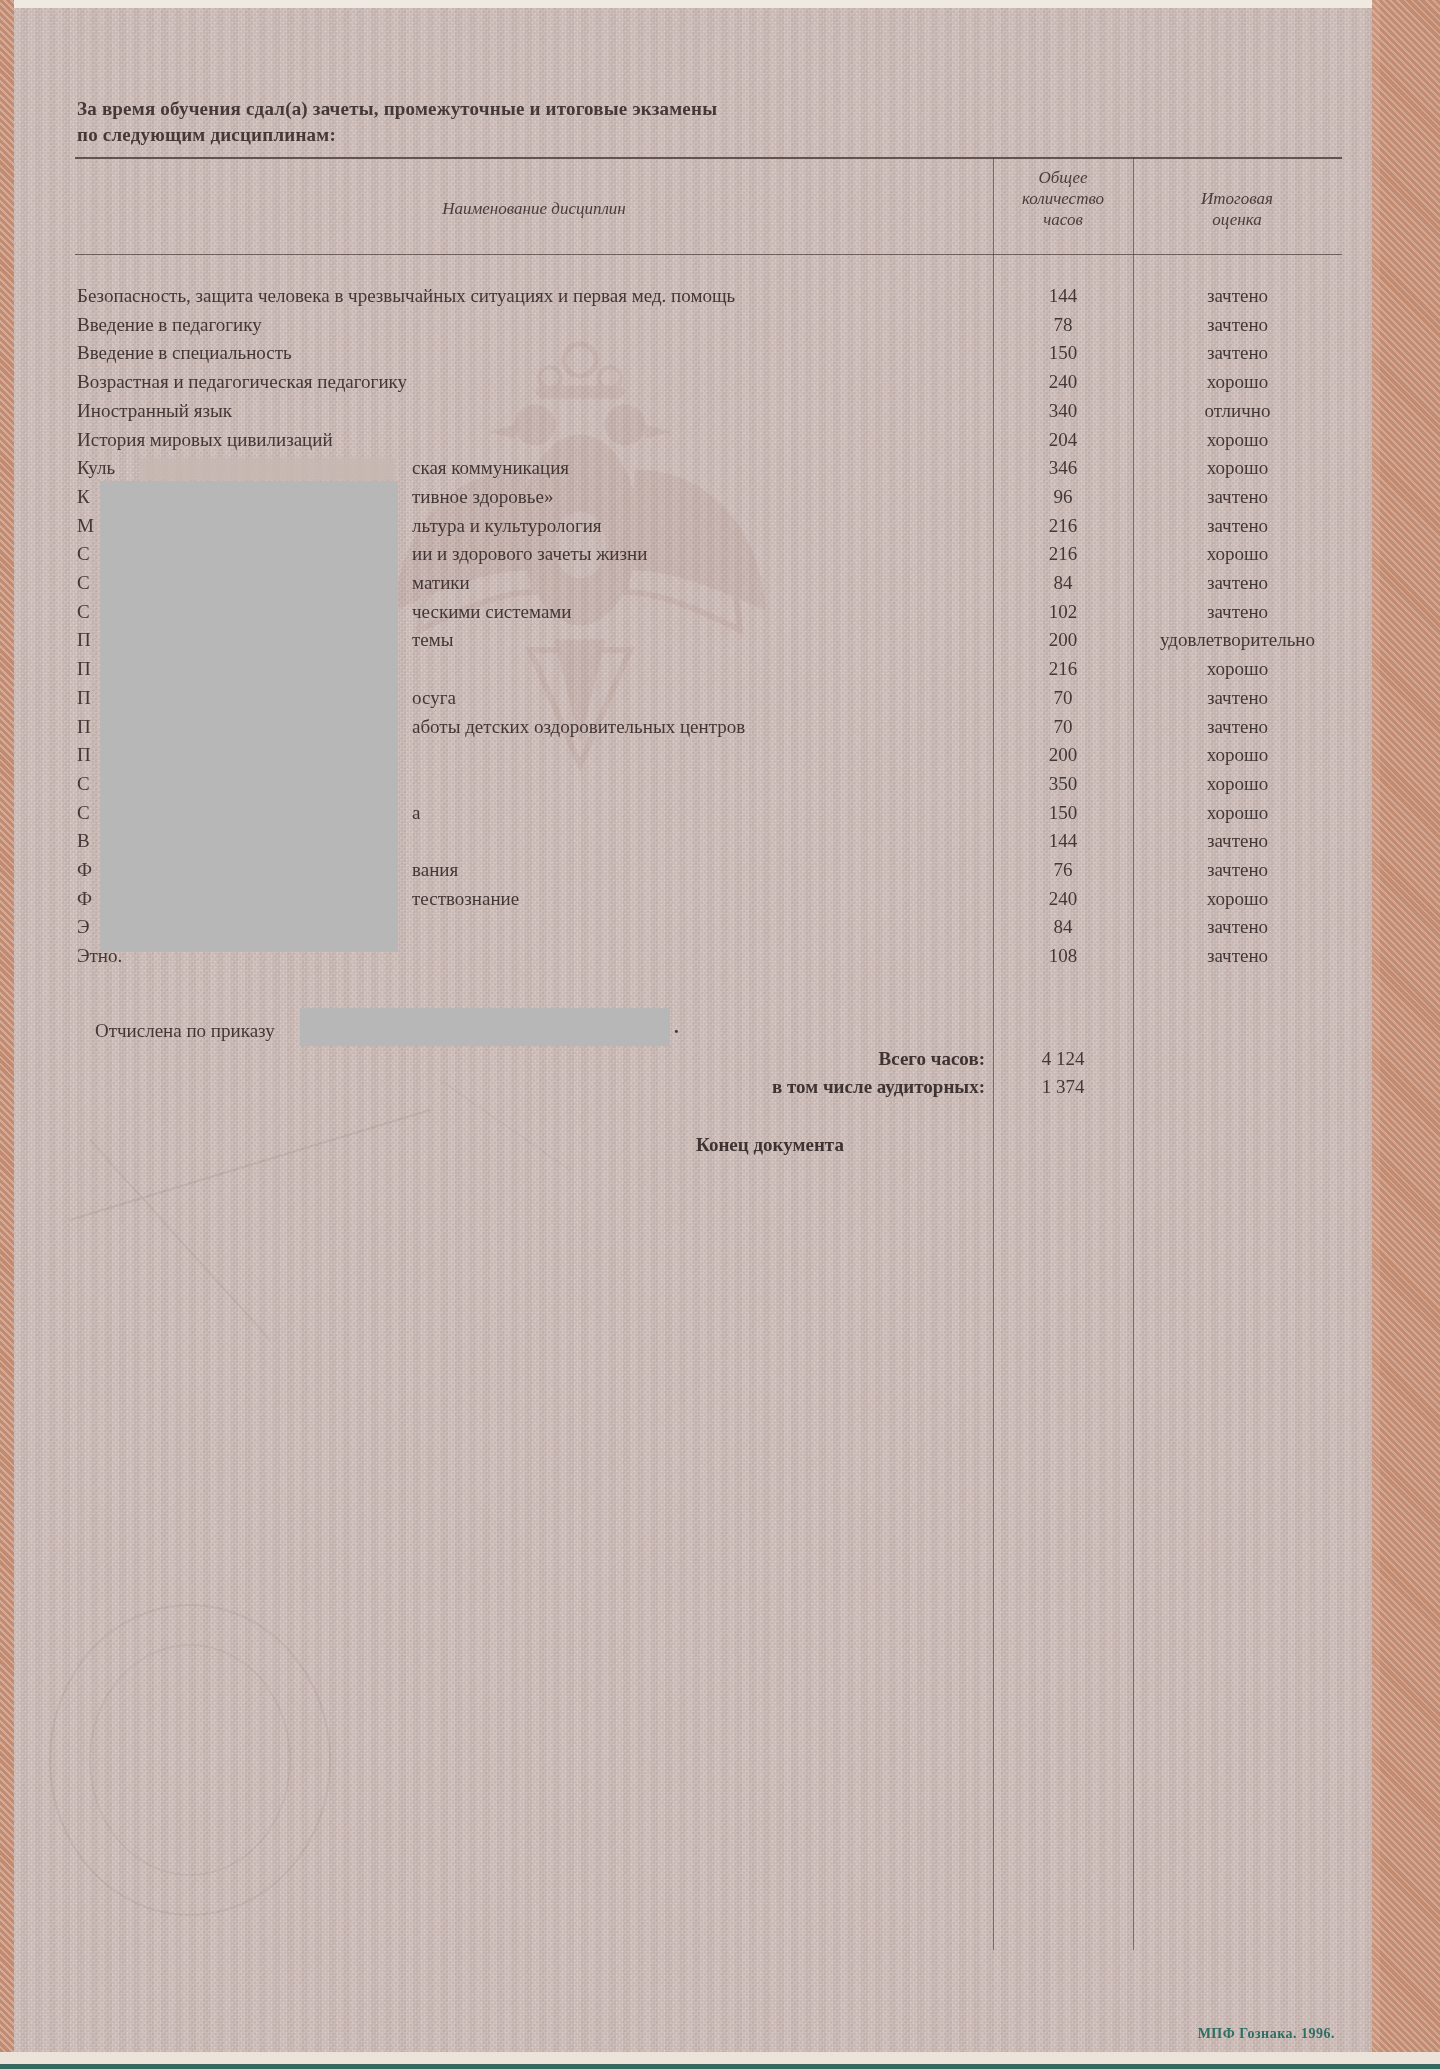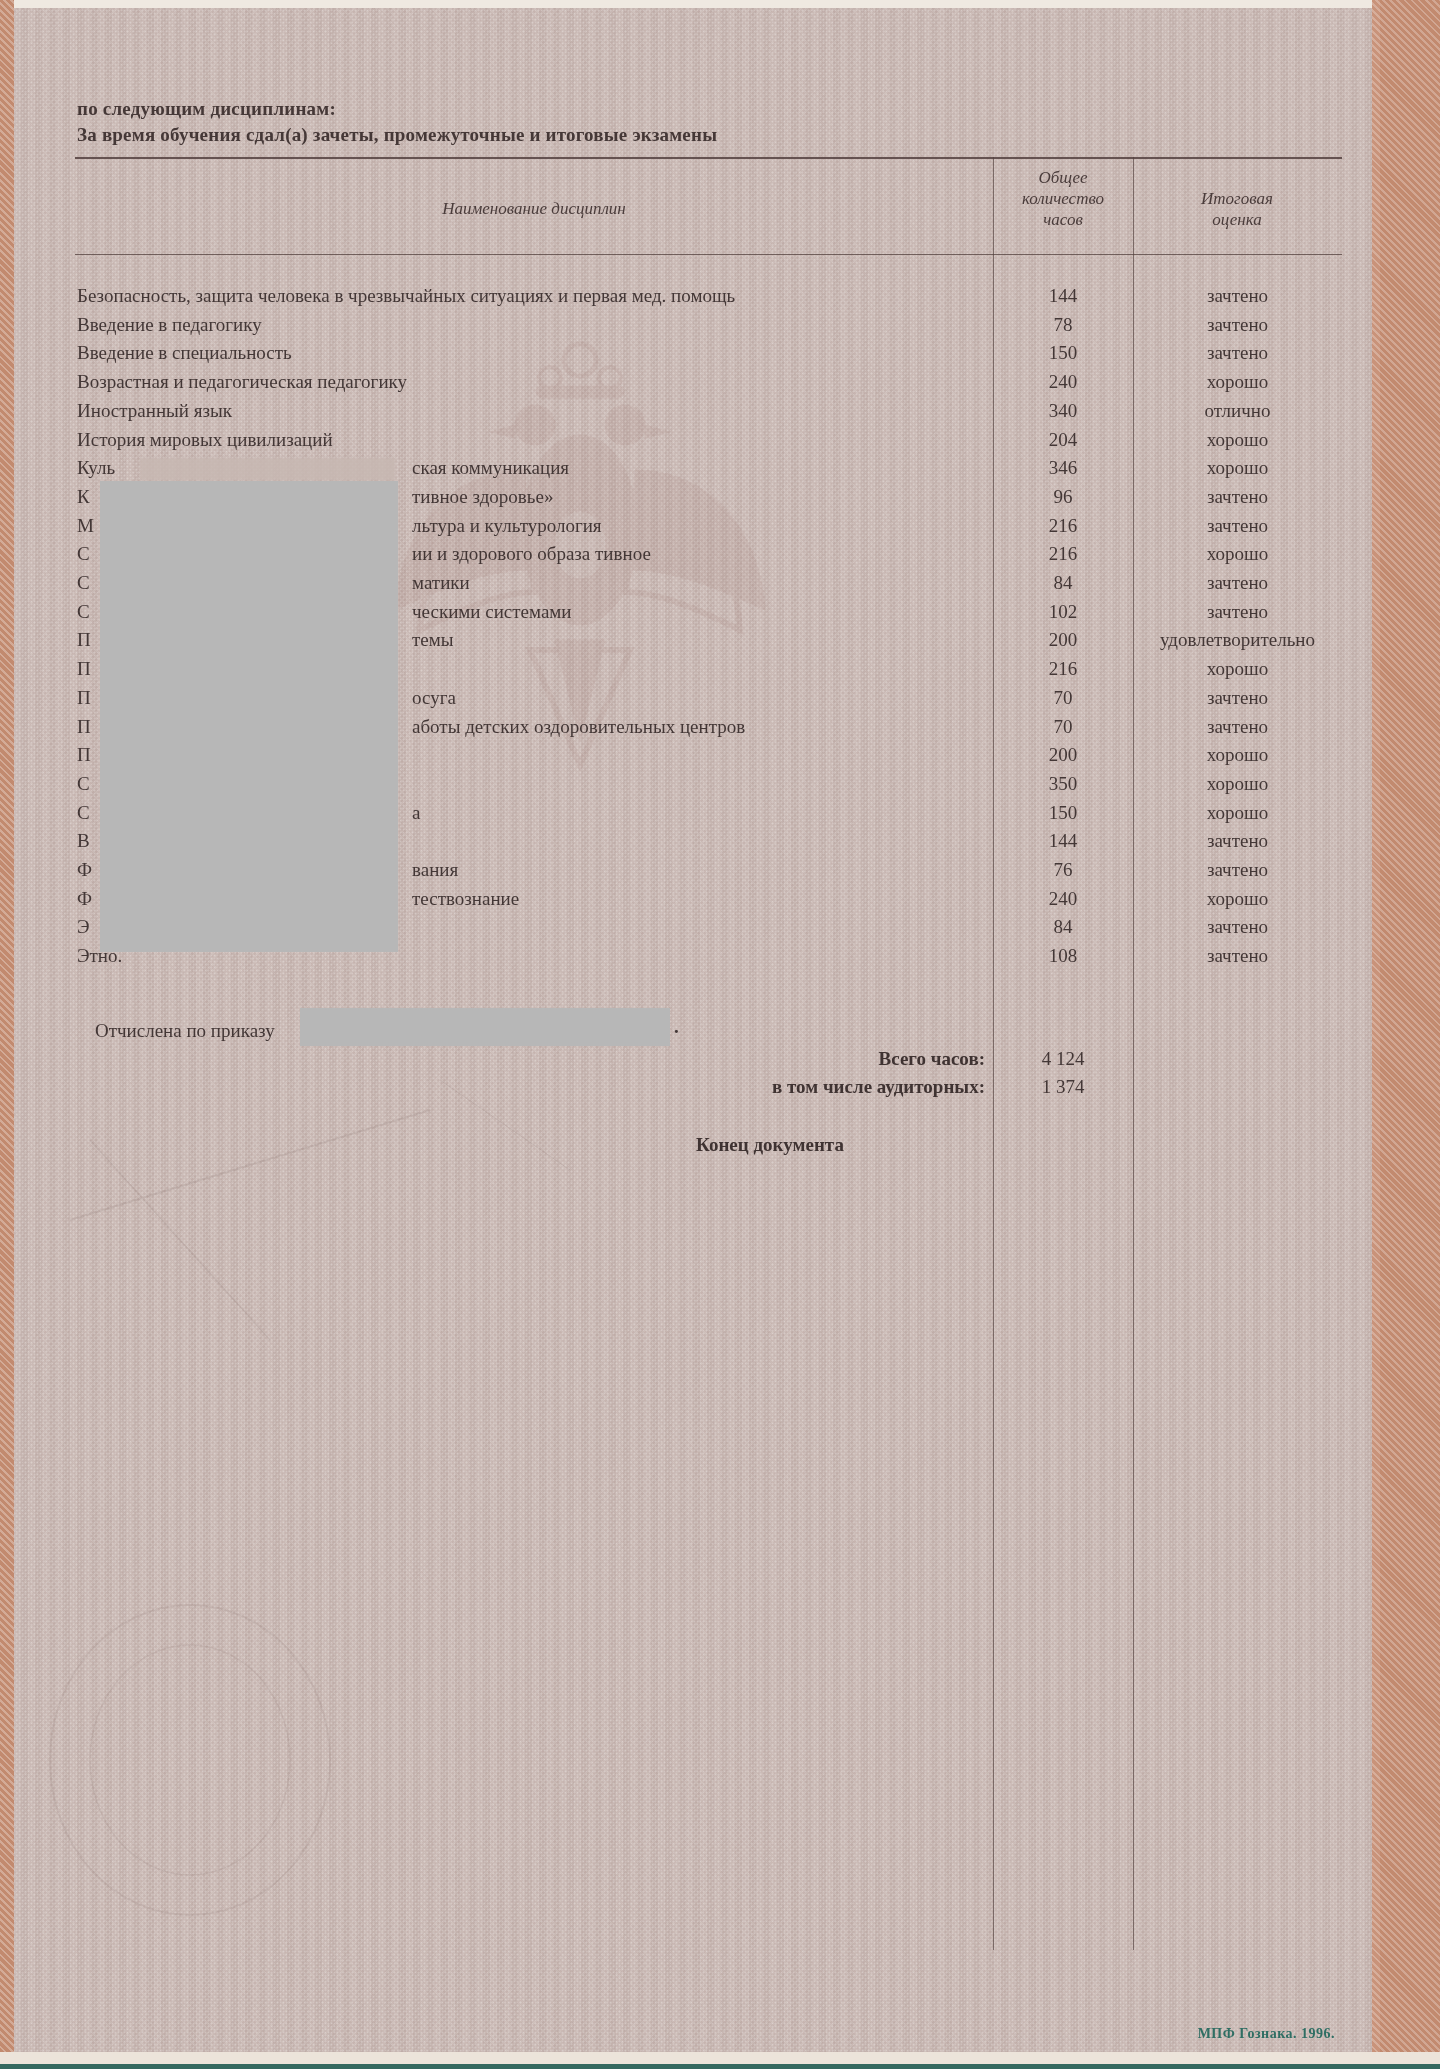--- a/index.html
+++ b/index.html
@@ -103,22 +103,22 @@
 
   <svg class="marks" width="600" height="1000" viewBox="0 0 600 1000" style="left:30px;top:1050px;opacity:0.12;">
     <line x1="40" y1="170" x2="400" y2="60" stroke="#6b5450" stroke-width="2"></line>
     <line x1="60" y1="90" x2="240" y2="290" stroke="#6b5450" stroke-width="1.5"></line>
     <line x1="410" y1="30" x2="540" y2="120" stroke="#6b5450" stroke-width="1"></line>
     <ellipse cx="160" cy="710" rx="140" ry="155" fill="none" stroke="#7c6460" stroke-width="2"></ellipse>
     <ellipse cx="160" cy="710" rx="100" ry="115" fill="none" stroke="#7c6460" stroke-width="1.5"></ellipse>
   </svg>
 
   <div class="heading">
+    <div>За время обучения сдал(а) зачеты, промежуточные и итоговые экзамены</div>
     <div>по следующим дисциплинам:</div>
-    <div>За время обучения сдал(а) зачеты, промежуточные и итоговые экзамены</div>
   </div>
 
   <div class="rule rule-top"></div>
   <div class="rule rule-header"></div>
   <div class="vline vline-1"></div>
   <div class="vline vline-2"></div>
 
   <div class="th th-name">Наименование дисциплин</div>
   <div class="th th-hours">Общее количество часов</div>
   <div class="th th-grade">Итоговая оценка</div>
@@ -163,21 +163,21 @@
         <div class="c-name"><span>К</span><span class="suffix">тивное здоровье»</span></div>
         <div class="c-hours">96</div>
         <div class="c-grade">зачтено</div>
       </div>
       <div class="row" style="top: 514.6px;">
         <div class="c-name"><span>М</span><span class="suffix">льтура и культурология</span></div>
         <div class="c-hours">216</div>
         <div class="c-grade">зачтено</div>
       </div>
       <div class="row" style="top: 543.3px;">
-        <div class="c-name"><span>С</span><span class="suffix">ии и здорового образа тивное</span></div>
+        <div class="c-name"><span>С</span><span class="suffix">ии и здорового зачеты жизни</span></div>
         <div class="c-hours">216</div>
         <div class="c-grade">хорошо</div>
       </div>
       <div class="row" style="top: 572px;">
         <div class="c-name"><span>С</span><span class="suffix">матики</span></div>
         <div class="c-hours">84</div>
         <div class="c-grade">зачтено</div>
       </div>
       <div class="row" style="top: 600.7px;">
         <div class="c-name"><span>С</span><span class="suffix">ческими системами</span></div>

